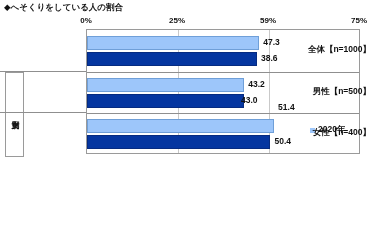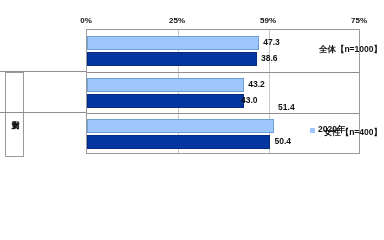--- a/index.html
+++ b/index.html
@@ -107,21 +107,21 @@
   
   .cat-label {
     position: absolute;
     right: 0;
     width: 84px;
     text-align: right;
     font-size: 8.5px;
     font-weight: bold;
     color: #111111;
     white-space: nowrap;
-    padding-right: 2px;
+    padding-right: 13px;
     box-sizing: border-box;
   }
 
   
   .left-sep {
     position: absolute;
     left: 0;
     width: 86px;
     height: 1px;
     background: #8f8f8f;
@@ -179,20 +179,21 @@
     font-weight: bold;
     color: #111111;
     white-space: nowrap;
   }
 </style>
 </head>
 <body>
 
 <div id="root">
 
+  <div class="chart-title">◆へそくりをしている人の割合</div>
 
   <div class="axis-labels">
       <div class="axis-tick-label" style="left: 86px;">0%</div>
       <div class="axis-tick-label" style="left: 177px;">25%</div>
       <div class="axis-tick-label" style="left: 268px;">59%</div>
       <div class="axis-tick-label" style="left: 359px;">75%</div>
     </div>
 
   <div class="plot-frame">
       <div class="gridline" style="left: 91px;"></div>
@@ -219,15 +220,16 @@
 
   <div class="legend">
       <div class="legend-row">
         <span class="legend-swatch y2020"></span>
         <span class="legend-text">2020年</span>
       </div>
     </div>
 
 <div class="cat-label" style="top: 43.8333px;">全体【n=1000】</div>
     <div class="left-sep" style="top: 71px;"></div>
+    <div class="cat-label" style="top: 85.5px;">男性【n=500】</div>
     <div class="left-sep" style="top: 112px;"></div>
     <div class="cat-label" style="top: 127.167px;">女性【n=400】</div>
   </div>
 
 </body></html>

